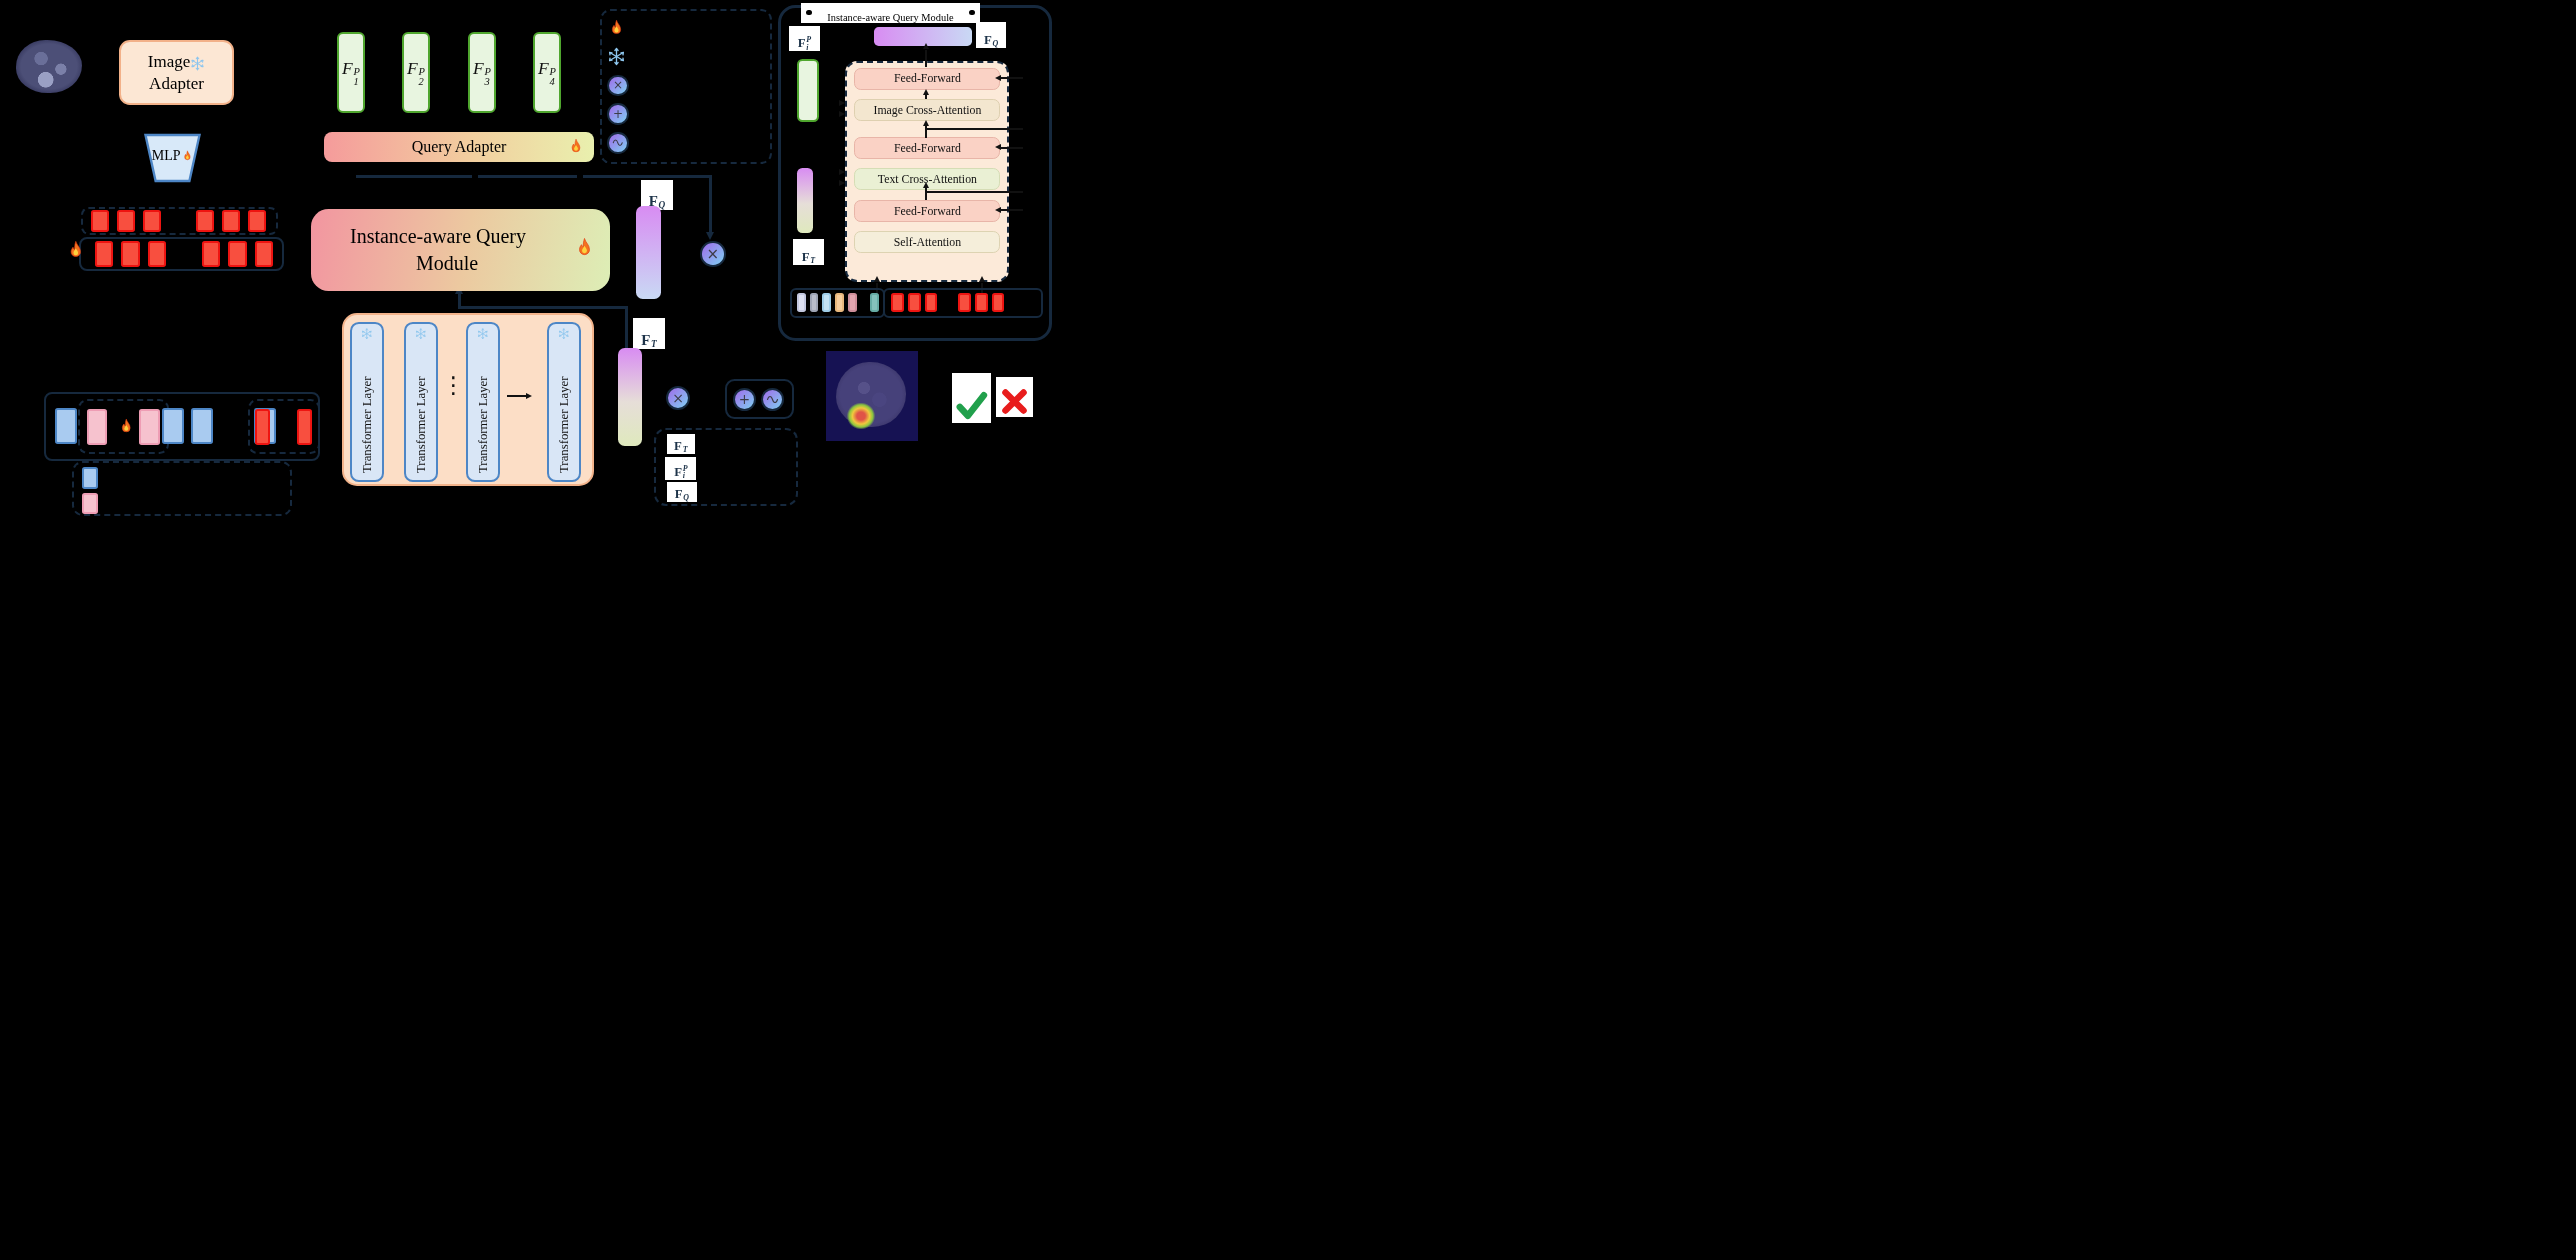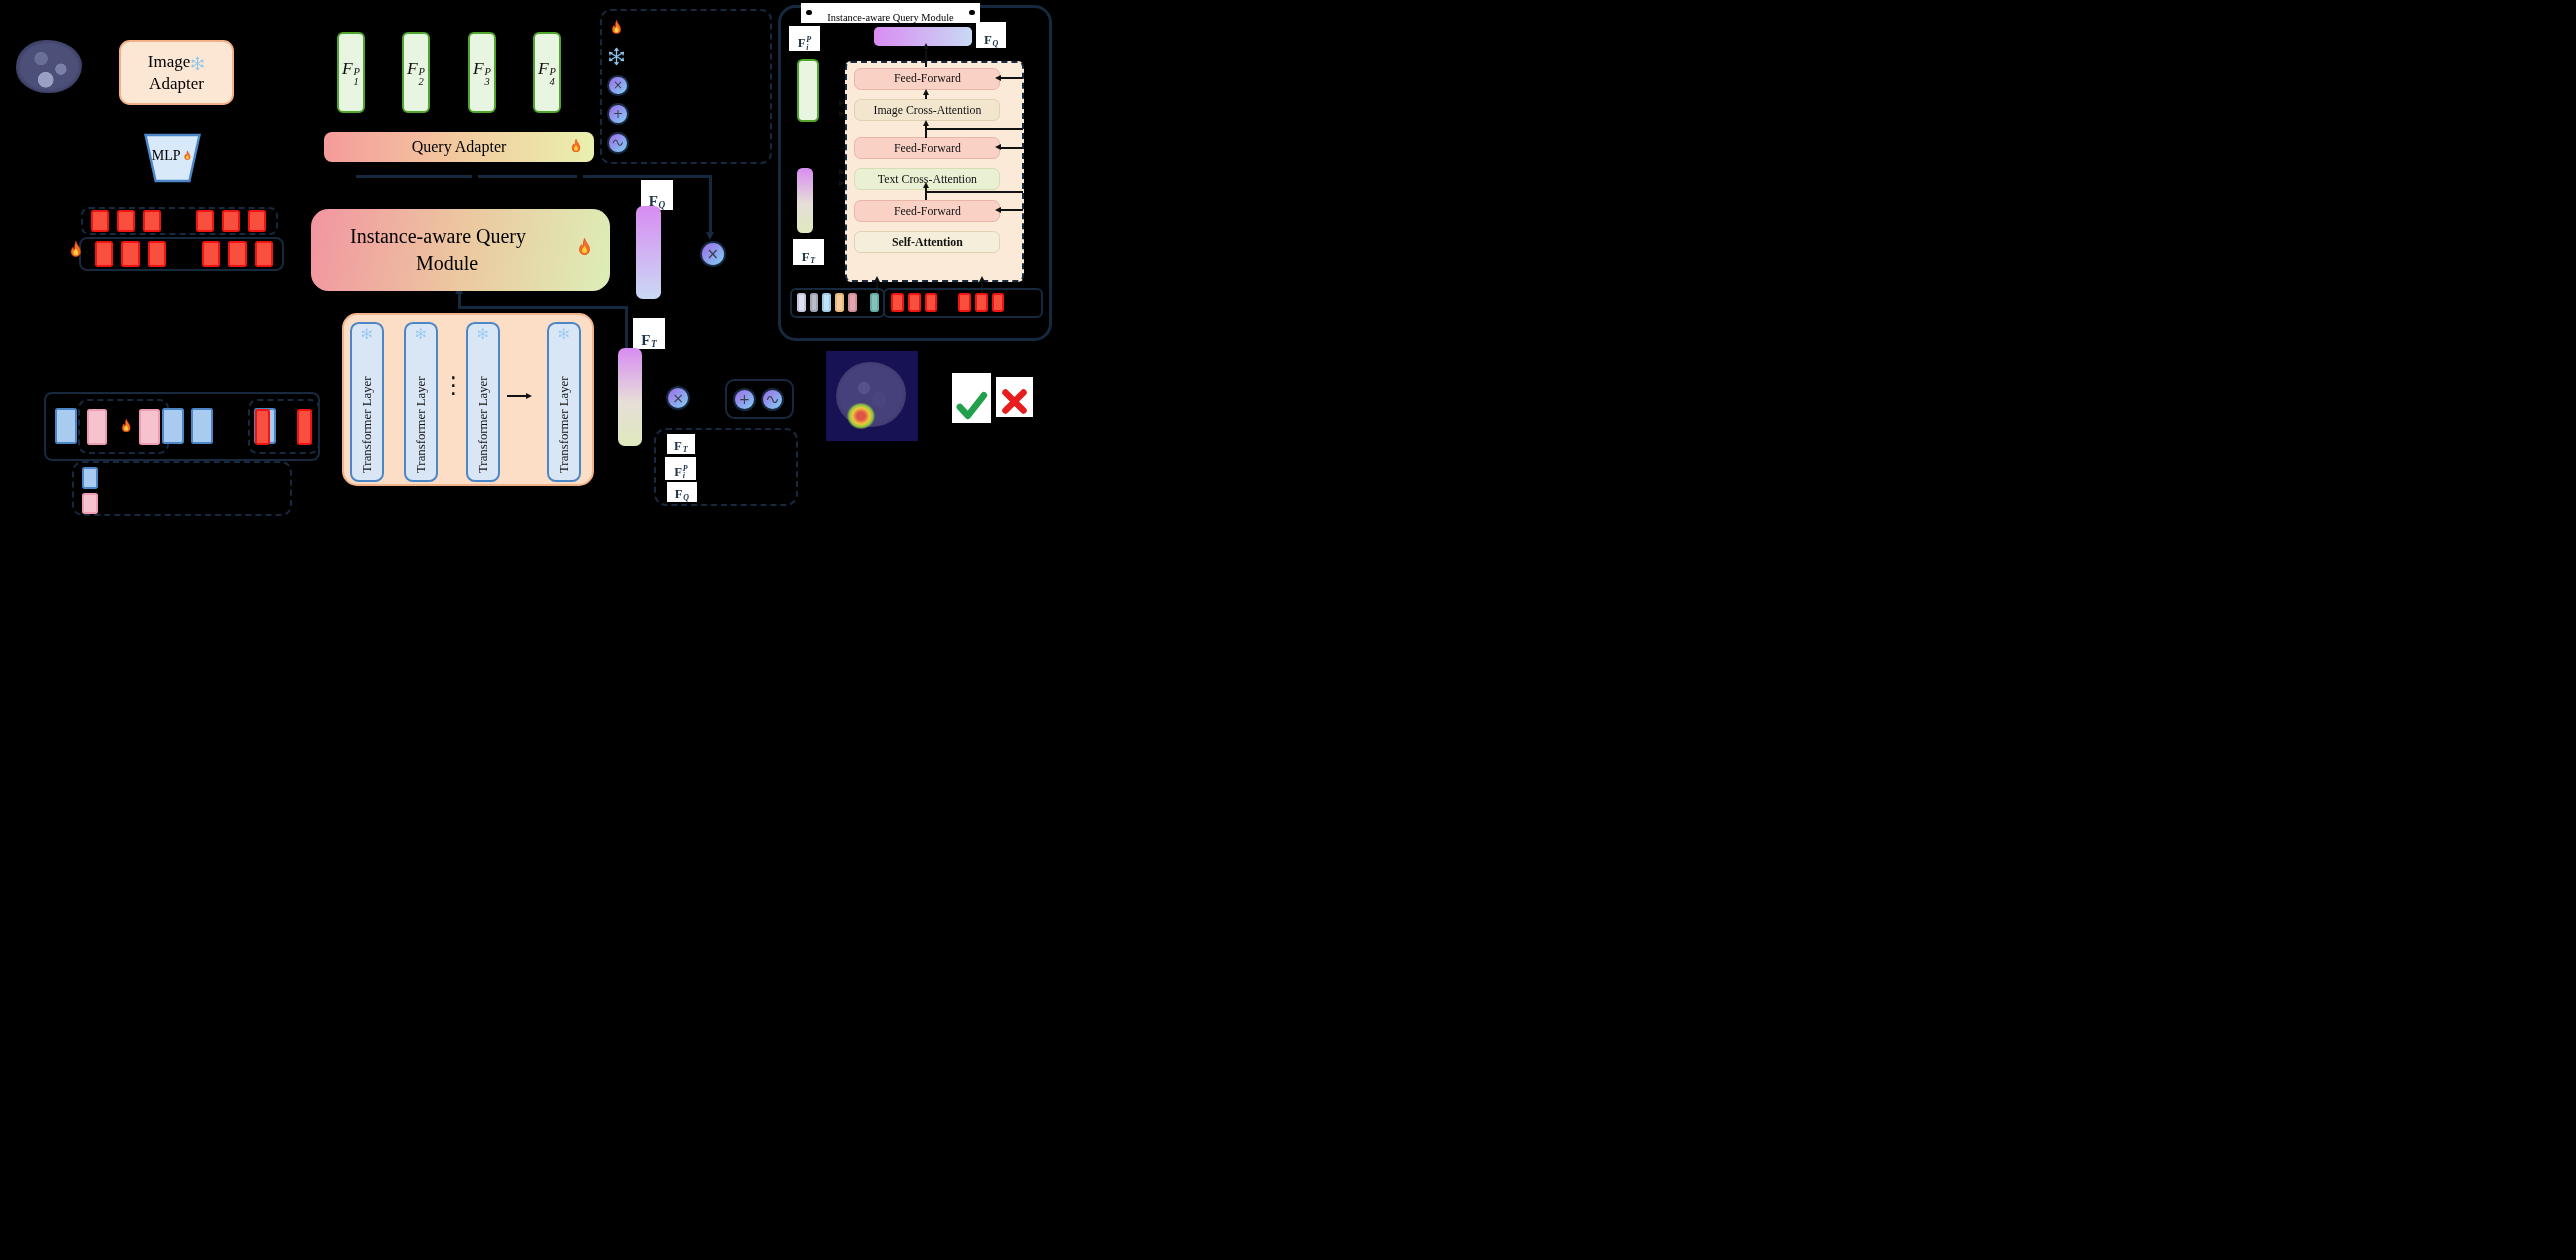--- a/index.html
+++ b/index.html
@@ -54,21 +54,21 @@
   .mathlab .ss i{font-style:italic;}
   .greenlab{font-style:italic;font-size:17.5px;}
   .greenlab .ss{display:inline-flex;flex-direction:column;font-size:0.6em;line-height:0.95;margin-left:0.7px;vertical-align:-1.3px;}
   .vbar{border-radius:6.7px;}
   .node{border:2px solid var(--navy);border-radius:50%;
         background:linear-gradient(135deg,var(--node_grad_a),var(--node_grad_b));
         display:flex;align-items:center;justify-content:center;color:#3c3c48;
         font-family:"DejaVu Sans",sans-serif;}
   
   .panel{border:3.4px solid var(--navy);border-radius:17.5px;}
-  .stack{background:var(--stack_fill);border:2px dashed var(--navy);border-radius:6px;padding-left:15px;}
+  .stack{background:var(--stack_fill);border:2px dashed var(--navy);border-radius:12px;}
   .srow{border-radius:6.7px;display:flex;align-items:center;justify-content:center;font-size:11.8px;color:#111;}
   .srow.ff{background:var(--ff_fill);border:1.3px solid var(--ff_border);}
   .srow.ica{background:var(--ica_fill);border:1.3px solid var(--ica_border);}
   .srow.tca{background:var(--tca_fill);border:1.3px solid var(--tca_border);}
   .srow.sa{background:var(--sa_fill);border:1.3px solid var(--sa_border);}
   .dot{width:5.4px;height:5.4px;border-radius:50%;background:#000;}
   .icon{display:inline-block;vertical-align:middle;}
   
   .mri{border-radius:46% 54% 50% 50%/52% 50% 54% 48%;
        background:radial-gradient(circle at 38% 35%,#6a6f99 0 12%,transparent 13%),
@@ -408,21 +408,21 @@
       </div>
     <div class="abs srow ff" style="left:7.4px;top:74px;width:144px;height:20px;">
         <span>Feed-Forward</span>
       </div>
     <div class="abs srow tca" style="left:7.4px;top:105px;width:144px;height:20px;">
         <span>Text Cross-Attention</span>
       </div>
     <div class="abs srow ff" style="left:7.4px;top:137px;width:144px;height:20px;">
         <span>Feed-Forward</span>
       </div>
-    <div class="abs srow sa" style="left:7.4px;top:168px;width:144px;height:20px;font-weight:bold;">
+    <div class="abs srow sa" style="left:7.4px;top:168px;width:144px;height:20px;">
         <span>Self-Attention</span>
       </div>
 
     <div class="abs blk" style="left:78px;top:-13.5px;width:2px;height:17.5px;"></div>
     <div class="abs bah-up" style="left:76px;top:-20px;"></div>
     <div class="abs bah-up" style="left:76px;top:25.6px;"></div>
     <div class="abs blk" style="left:78px;top:31px;width:2px;height:4.7px;"></div>
     <div class="abs bah-up" style="left:76px;top:57px;"></div>
     <div class="abs blk" style="left:78px;top:63px;width:2px;height:11.5px;"></div>
     <div class="abs blk" style="left:80px;top:65px;width:96px;height:2px;"></div>

